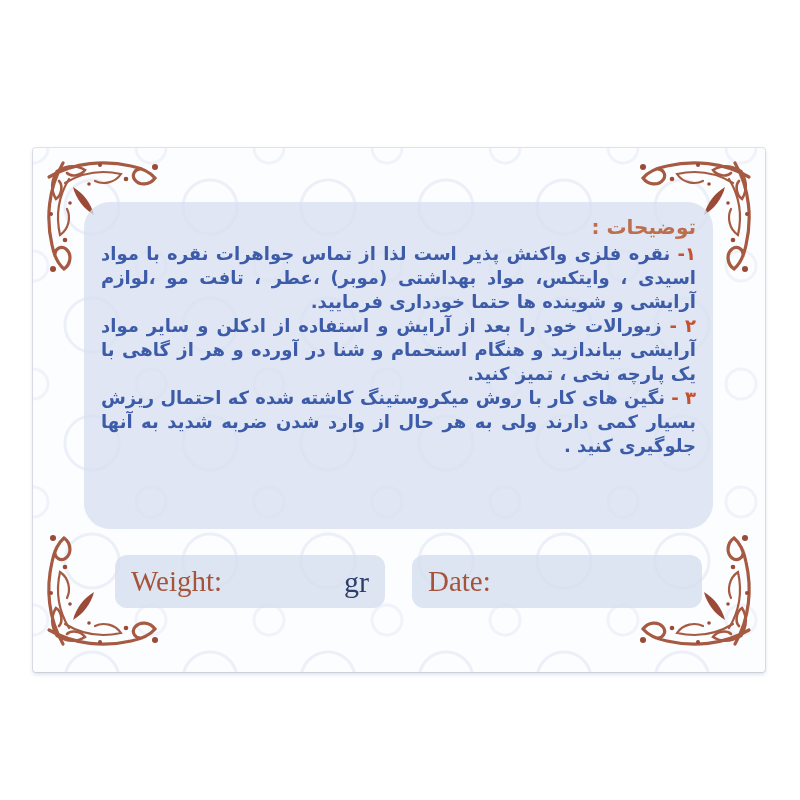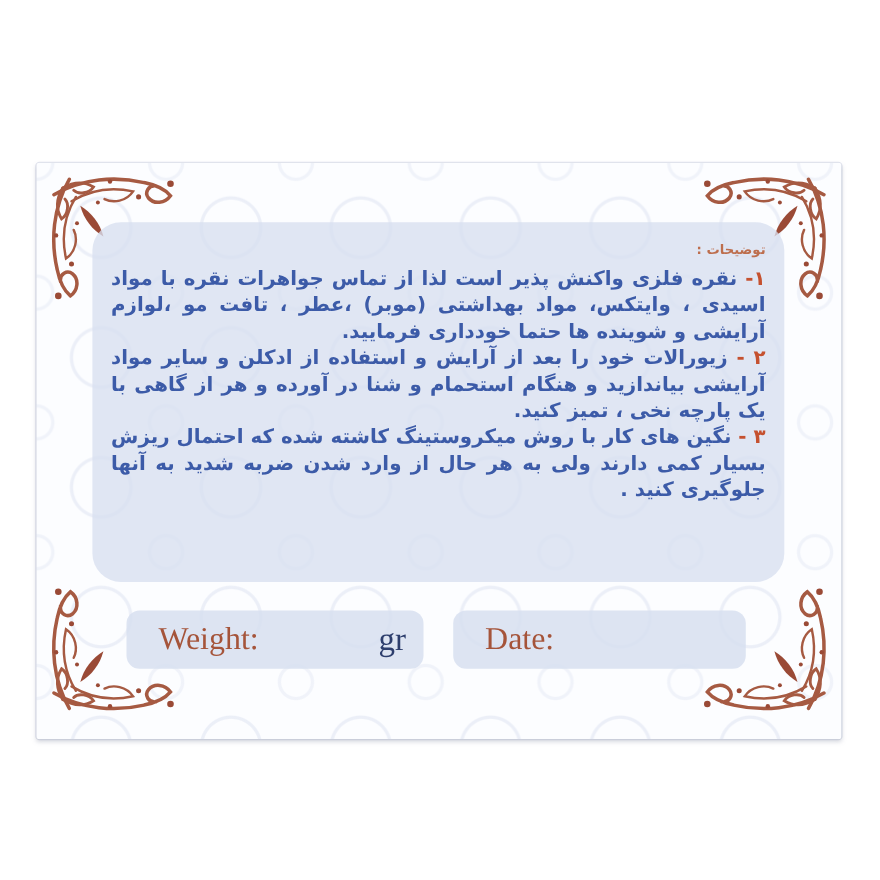--- a/index.html
+++ b/index.html
@@ -48,21 +48,21 @@
     height: 327px;
     box-sizing: border-box;
     background: rgba(215,223,240,0.78);
     border-radius: 26px;
     direction: rtl;
     padding: 10px 17px 8px 17px;
     overflow: hidden;
   }
   .note-title {
     color: #bd6e4d;
-    font-size: 12px;
+    font-size: 20px;
     line-height: 30px;
     text-align: right;
     font-weight: bold;
   }
   .note-item {
     margin: 0;
     color: #3c5ba8;
     font-size: 18px;
     line-height: 24px;
     text-align: justify;
@@ -84,27 +84,26 @@
     direction: ltr;
   }
   .field.weight {
     left: 82px;
     width: 270px;
     justify-content: space-between;
     padding: 0 16px 0 16px;
   }
   .field.date {
     left: 379px;
-    width: 266px;
+    width: 290px;
     padding: 0 16px;
   }
   .field-label {
     color: #a5543a;
     font-size: 29px;
-    margin-left: 13px;
   }
   .field-unit {
     color: #2d3e6d;
     font-size: 30px;
   }
 </style>
 </head>
 <body>
 
 <div class="canvas">

